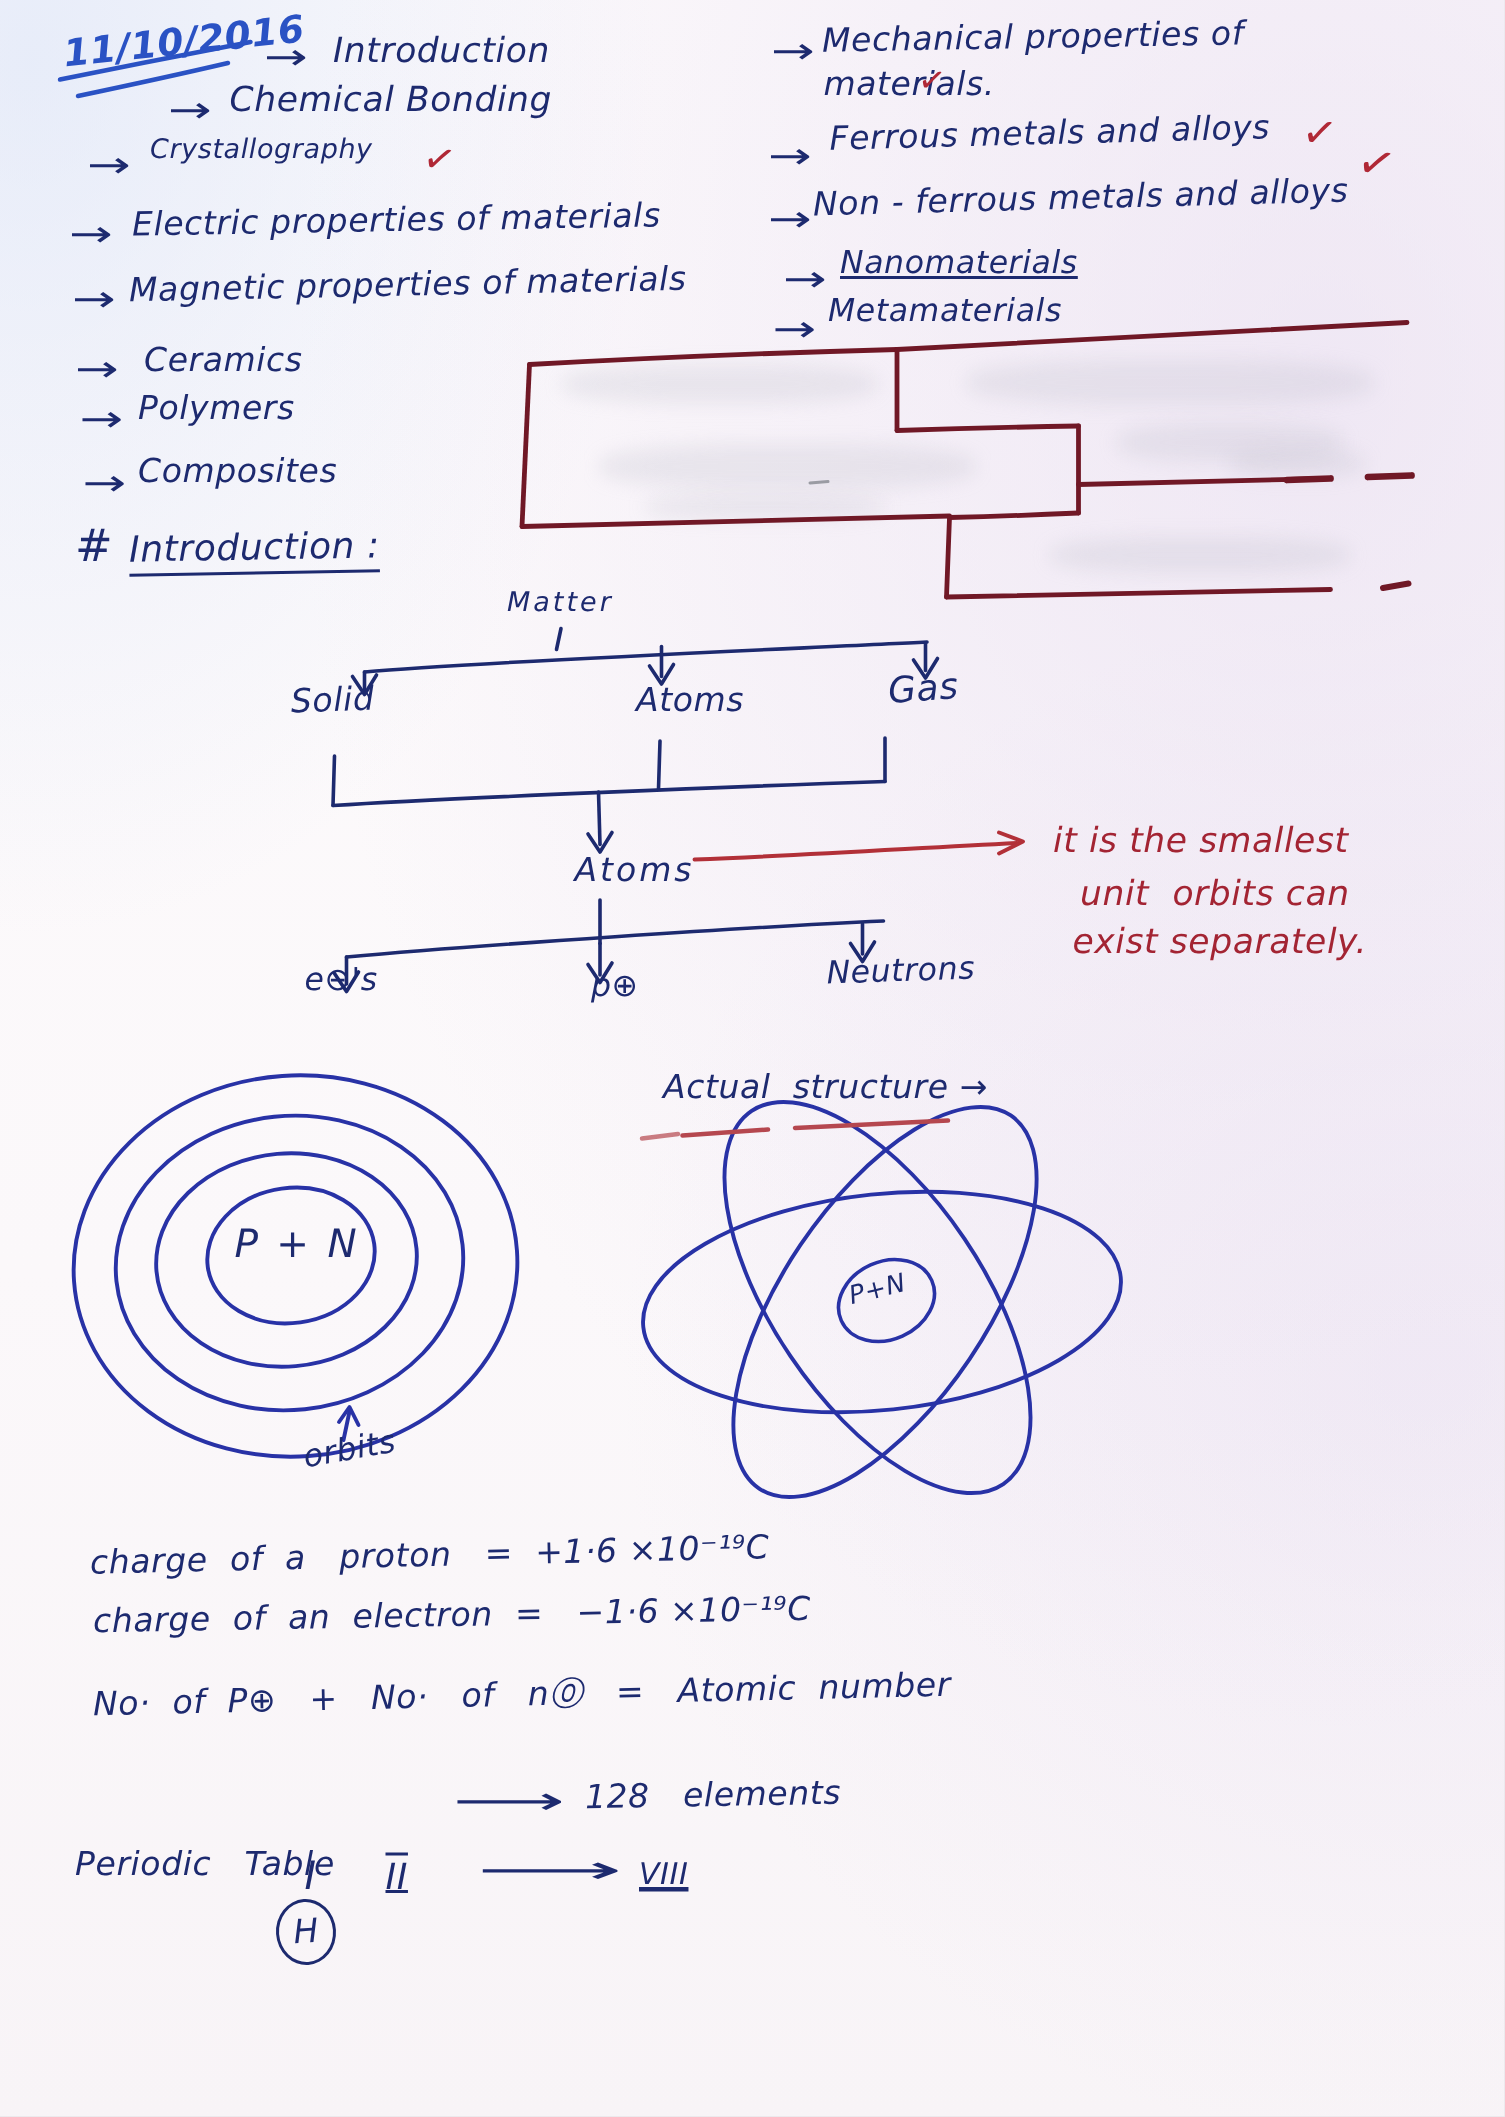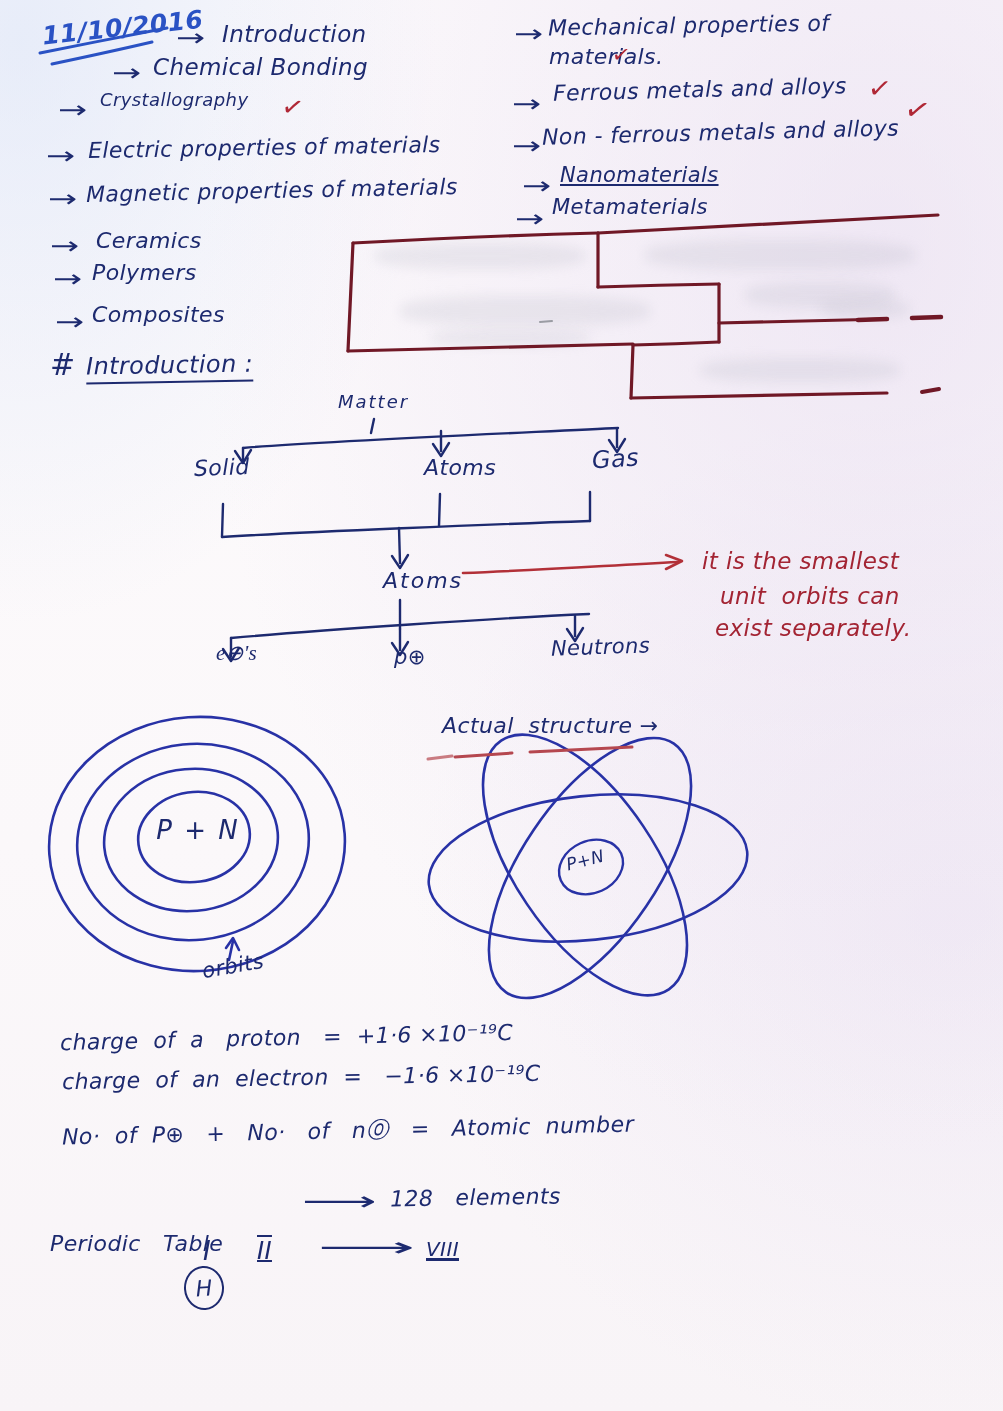--- a/index.html
+++ b/index.html
@@ -162,21 +162,21 @@
   <div class="hw" style="left:560px;top:164px;font-size:21px;text-decoration:underline;">Nanomaterials</div>
 
   <span class="arrow" style="left:515px;top:205px;">→</span>
   <div class="hw" style="left:552px;top:196px;font-size:21px;text-align:center;">Metamaterials</div>
 
   <div class="hw" style="left:338px;top:392px;font-size:18px;letter-spacing:2px;">Matter</div>
   <div class="hw" style="left:194px;top:456px;font-size:22px;transform:rotate(-2deg);">Solid</div>
   <div class="hw" style="left:424px;top:456px;font-size:22px;">Atoms</div>
   <div class="hw" style="left:592px;top:446px;font-size:24px;transform:rotate(-4deg);">Gas</div>
   <div class="hw" style="left:383px;top:569px;font-size:22px;letter-spacing:2px;">Atoms</div>
-  <div class="hw" style="left:216px;top:642px;font-size:21px;font-family:Liberation Serif, serif;">e⊖'s</div>
+  <div class="hw" style="left:203px;top:642px;font-size:21px;">e⊖'s</div>
   <div class="hw" style="left:394px;top:646px;font-size:21px;">p⊕</div>
   <div class="hw" style="left:551px;top:636px;font-size:21px;transform:rotate(-2deg);">Neutrons</div>
 
   <div class="hw red" style="left:702px;top:549px;font-size:23px;">it is the smallest</div>
   <div class="hw red" style="left:720px;top:584px;font-size:23px;">unit  orbits can</div>
   <div class="hw red" style="left:715px;top:616px;font-size:23px;">exist separately.</div>
 
   <div class="hw" style="left:146px;top:816px;width:104px;text-align:center;font-size:26px;letter-spacing:2px;">P + N</div>
   <div class="hw" style="left:202px;top:955px;font-size:21px;transform:rotate(-10deg);">orbits</div>
   <div class="hw" style="left:442px;top:714px;font-size:22px;">Actual  structure →</div>

